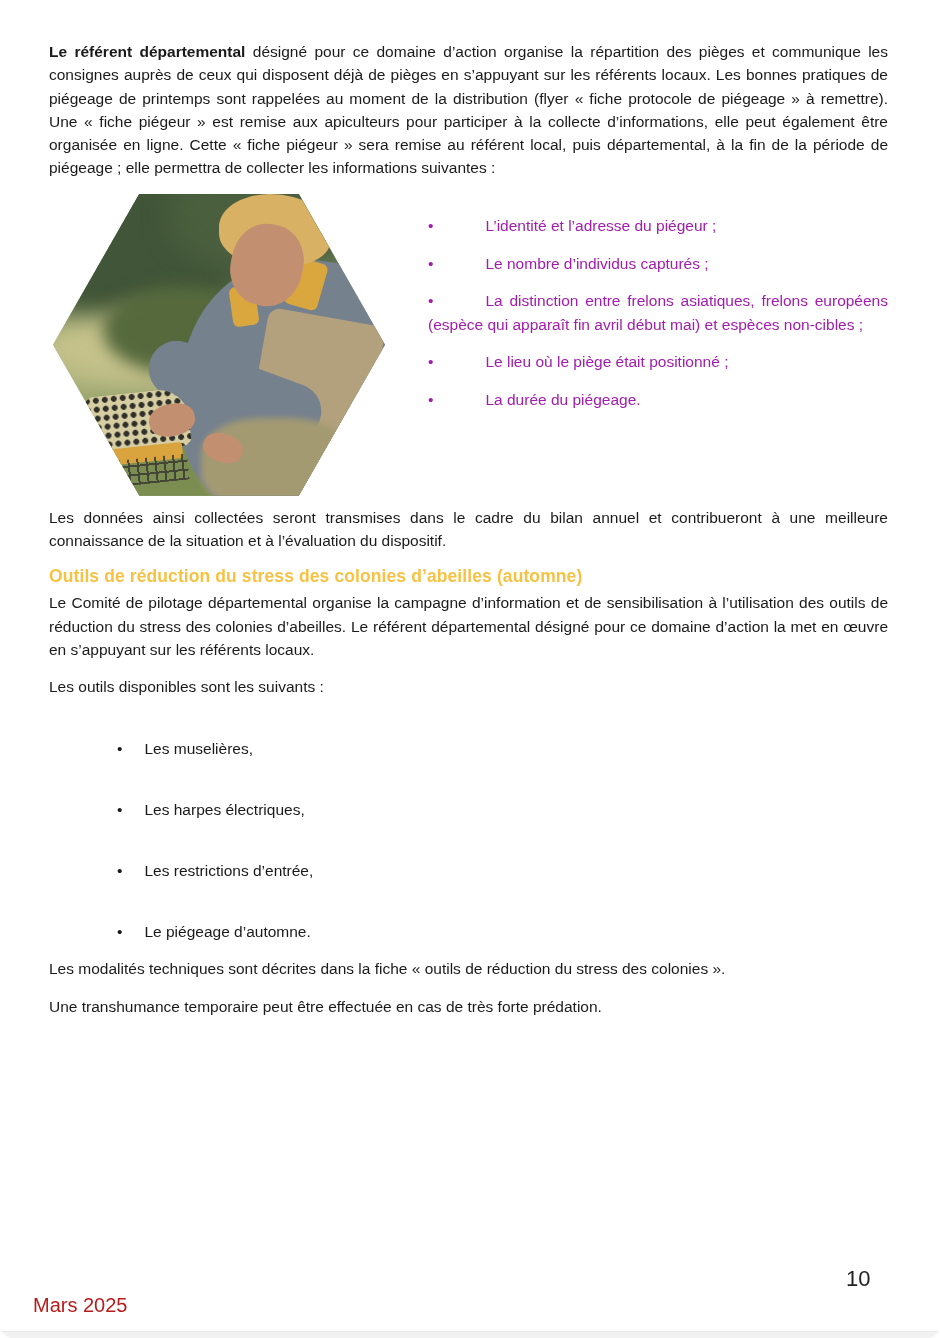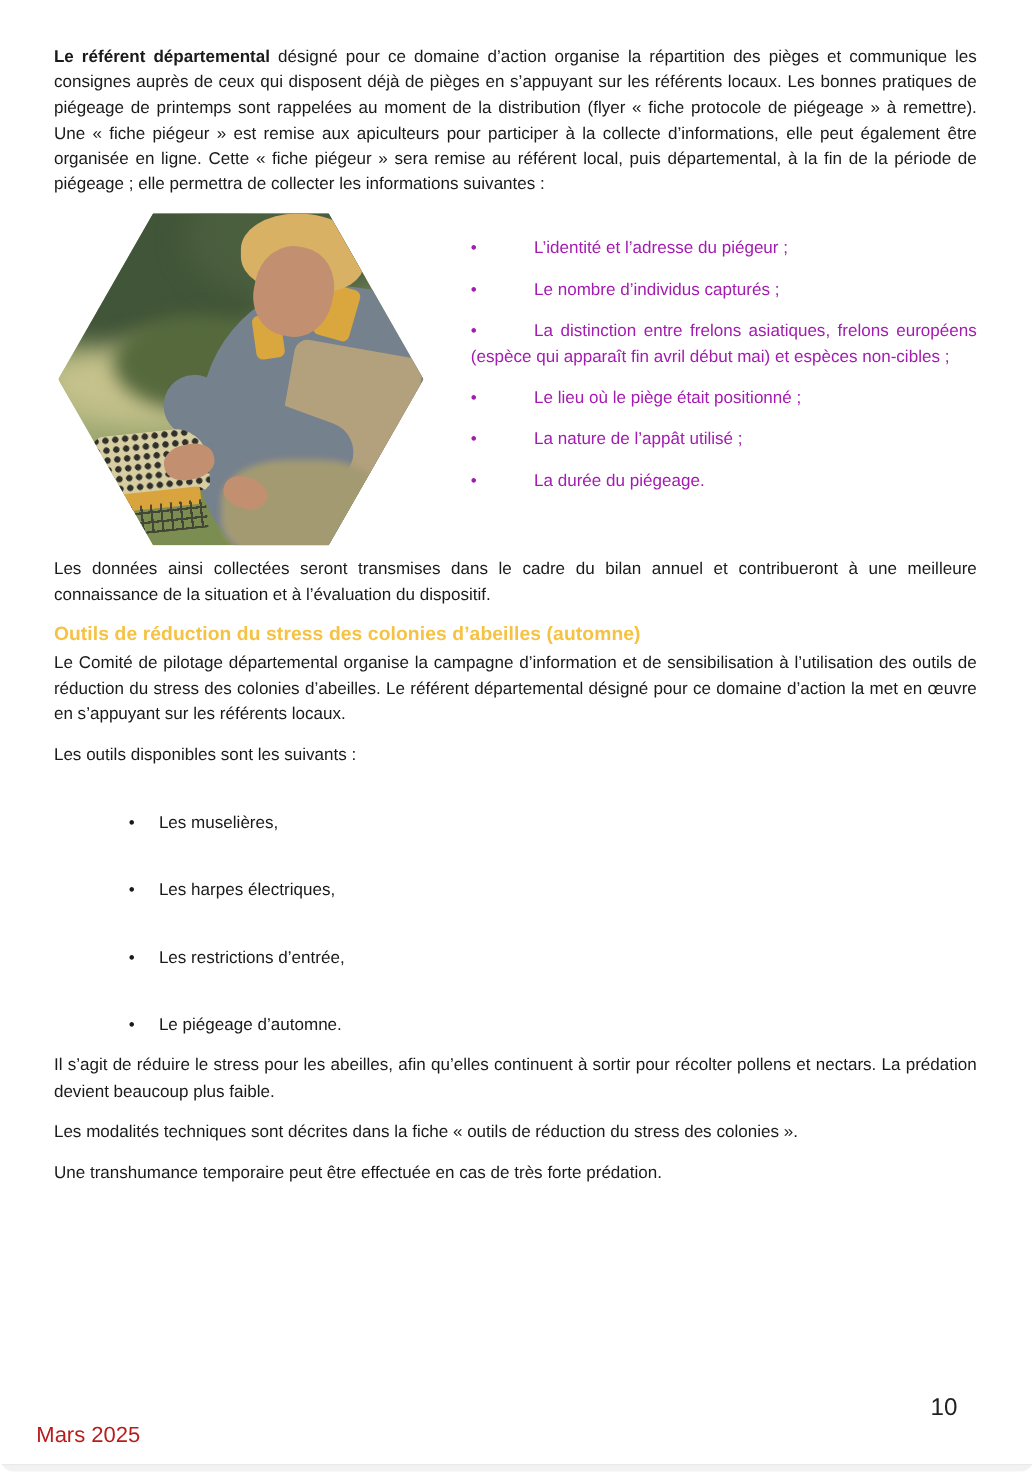--- a/index.html
+++ b/index.html
@@ -119,41 +119,39 @@
           <div class="ph-hand1"></div>
           <div class="ph-hand2"></div>
         </div>
       </div>
 
       <div class="info-list">
         <div class="info-item"><span>•</span><span class="tab"></span><span>L’identité et l’adresse du piégeur ;</span></div>
         <div class="info-item"><span>•</span><span class="tab"></span><span>Le nombre d’individus capturés ;</span></div>
         <div class="info-item"><span>•</span><span class="tab"></span><span>La distinction entre frelons asiatiques, frelons européens (espèce qui apparaît fin avril début mai) et espèces non-cibles ;</span></div>
         <div class="info-item"><span>•</span><span class="tab"></span><span>Le lieu où le piège était positionné ;</span></div>
-        <div class="info-item"><span>•</span><span class="tab"></span><span>La nature de l’appât utilisé ;</span></div>
         <div class="info-item"><span>•</span><span class="tab"></span><span>La durée du piégeage.</span></div>
       </div>
     </div>
 
     <p class="body">Les données ainsi collectées seront transmises dans le cadre du bilan annuel et contribueront à une meilleure connaissance de la situation et à l’évaluation du dispositif.</p>
 
     <div class="heading">Outils de réduction du stress des colonies d’abeilles (automne)</div>
 
     <p class="body">Le Comité de pilotage départemental organise la campagne d’information et de sensibilisation à l’utilisation des outils de réduction du stress des colonies d’abeilles. Le référent départemental désigné pour ce domaine d’action la met en œuvre en s’appuyant sur les référents locaux.</p>
 
     <p class="body">Les outils disponibles sont les suivants :</p>
 
     <div class="tool-list">
       <div class="tool-item"><span>•</span><span class="tab"></span><span>Les muselières,</span></div>
       <div class="tool-item"><span>•</span><span class="tab"></span><span>Les harpes électriques,</span></div>
       <div class="tool-item"><span>•</span><span class="tab"></span><span>Les restrictions d’entrée,</span></div>
       <div class="tool-item"><span>•</span><span class="tab"></span><span>Le piégeage d’automne.</span></div>
     </div>
 
-    <p class="body">Il s’agit de réduire le stress pour les abeilles, afin qu’elles continuent à sortir pour récolter pollens et nectars. La prédation devient beaucoup plus faible.</p>
 
     <p class="body">Les modalités techniques sont décrites dans la fiche « outils de réduction du stress des colonies ».</p>
 
     <p class="body">Une transhumance temporaire peut être effectuée en cas de très forte prédation.</p>
   </div>
 
   <div class="footer-date">Mars 2025</div>
   <div class="footer-page">10</div>
   <div class="page-break-strip"></div>
 </div>

